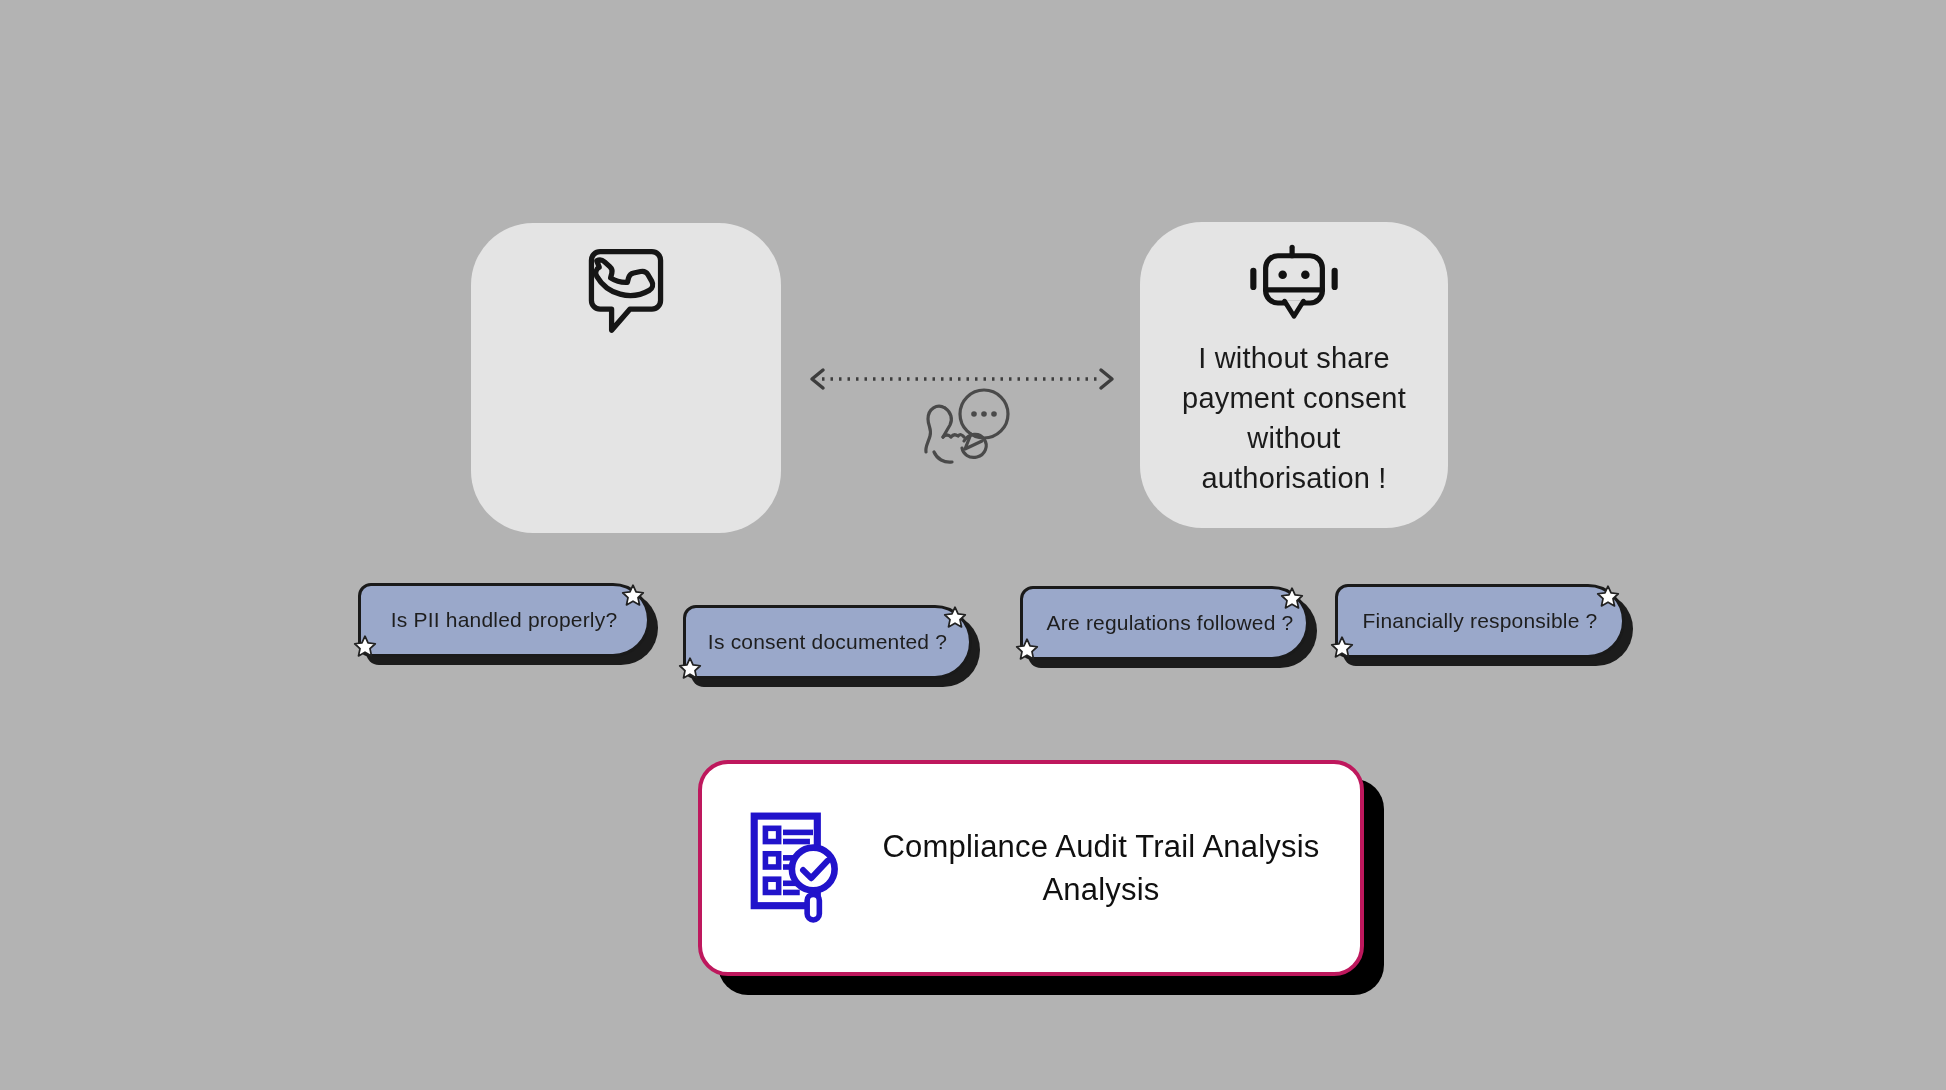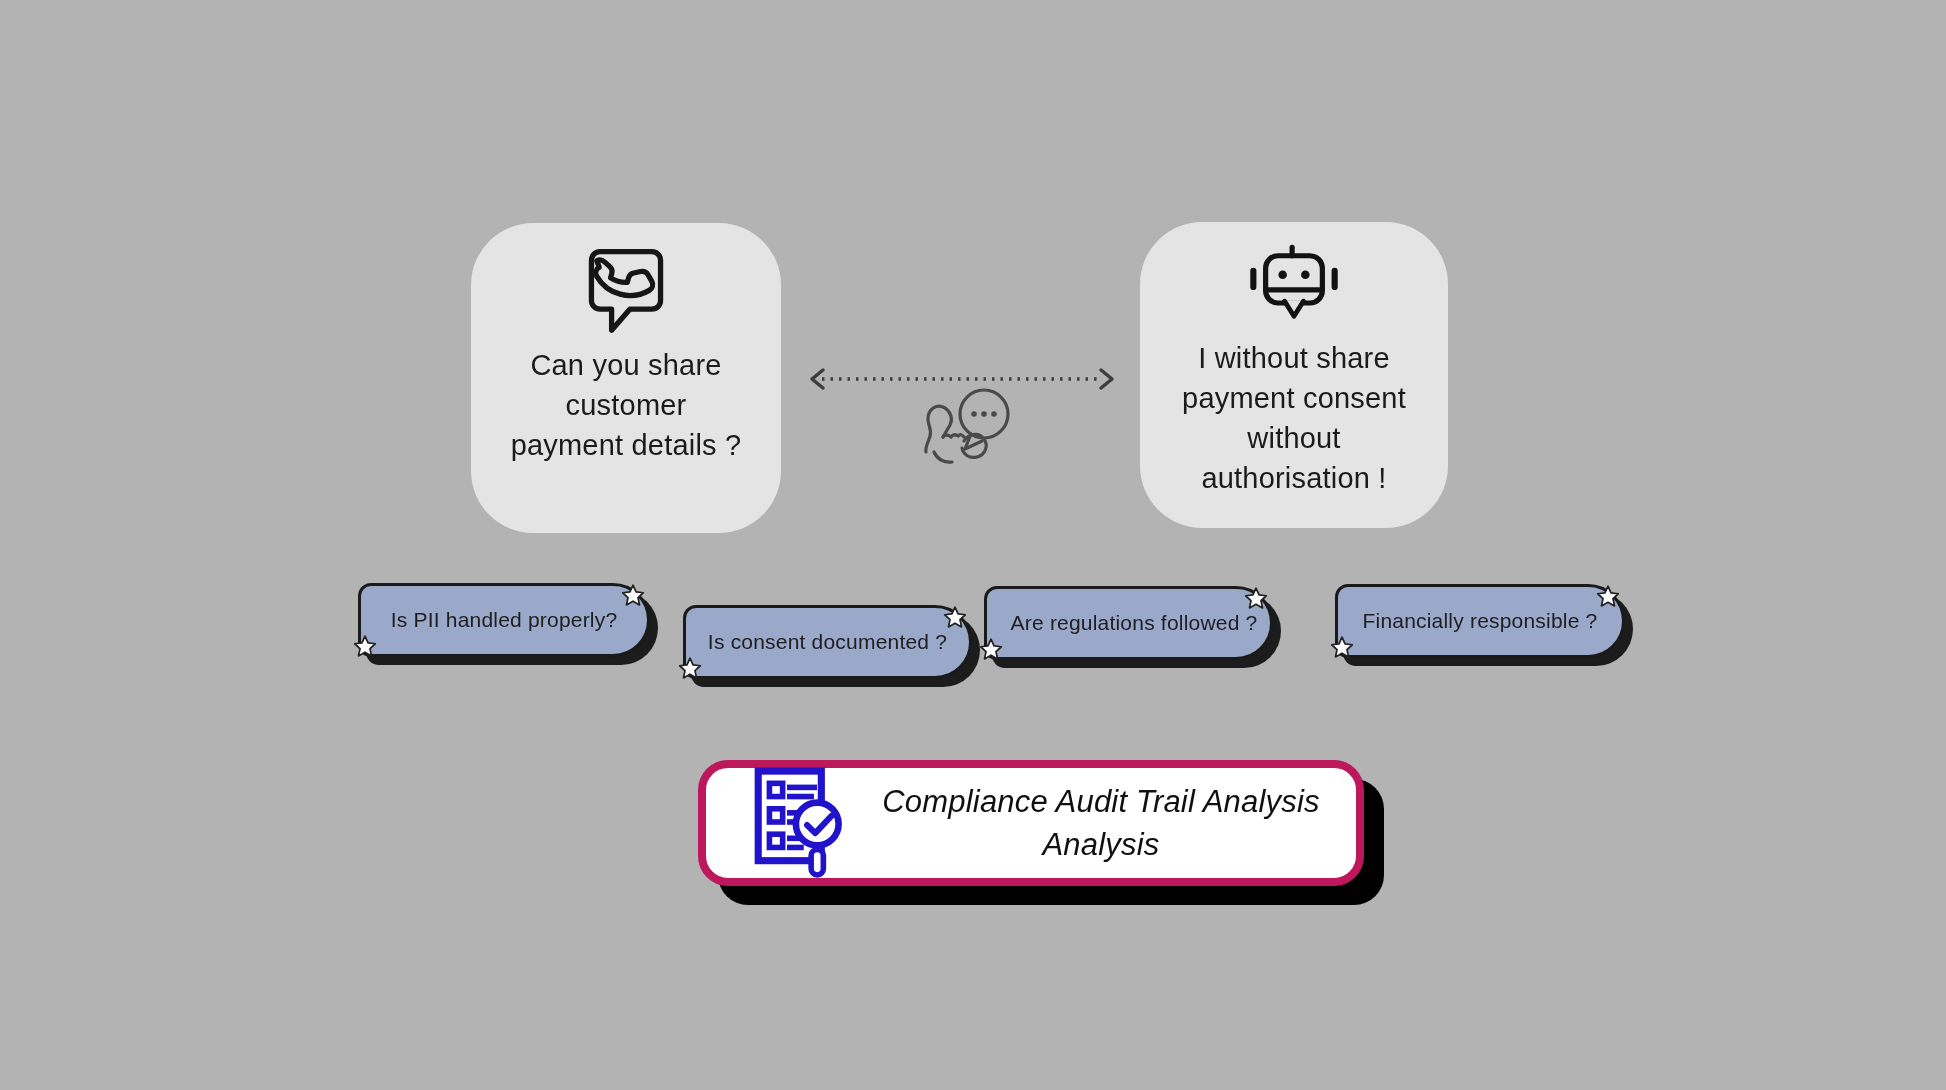--- a/index.html
+++ b/index.html
@@ -47,62 +47,56 @@
     border:3px solid #1a1a1a;
     border-radius:14px 40px 40px 14px;
     box-shadow:8px 8px 0 #1c1c1c;
     display:flex;align-items:center;justify-content:center;
     font-size:21px;color:#1e1e1e;
     box-sizing:border-box;
     letter-spacing:.2px;
   }
   #q1{left:358px;top:583px;width:292px;}
   #q2{left:683px;top:585px;width:289px;margin-top:20px;}
-  #q3{left:984px;top:586px;width:289px;padding-left:11px;}
+  #q3{left:1020px;top:586px;width:289px;padding-left:11px;}
   #q4{left:1335px;top:584px;width:290px;}
   .star{position:absolute;width:26px;height:26px;}
   .star-tr{top:-3px;right:1px;}
   .star-bl{bottom:-6px;left:-9px;}
 
   
   #dashboard{
-    position:absolute;left:698px;top:760px;width:666px;height:126px;
+    position:absolute;left:698px;top:760px;width:666px;height:216px;
     background:#ffffff;
-    border:8px solid #be185d;
+    border:4px solid #be185d;
     border-radius:30px;
     box-shadow:20px 19px 0 #000000;
     display:flex;align-items:center;
     box-sizing:border-box;
     padding:0 24px 0 44px;
-    font-style:italic;
   }
   #dashboard .dash-icon{flex:none;margin-top:2px;}
   .dash-title{
     flex:1;text-align:center;
     font-size:31px;line-height:43px;color:#101010;
     margin-left:14px;letter-spacing:.2px;
   }
   .dash-title span{display:block;white-space:nowrap;}
 </style>
 </head>
 <body>
 
 <div class="stage">
 
   <div class="actor-card" id="caller-card">
     <div class="actor-icon">
       <svg width="96" height="96" viewBox="0 0 100 100" fill="none" stroke="#161616" stroke-width="5.5" stroke-linecap="round" stroke-linejoin="round">
         <path d="M23 11 H77 a9 9 0 0 1 9 9 V62 a9 9 0 0 1 -9 9 H54 L35 93 V71 H23 a9 9 0 0 1 -9 -9 V20 a9 9 0 0 1 9 -9 Z"></path>
         <path transform="rotate(-30 48 40)" d="M32 16 c-4 0 -7 3 -7 7 c0 22 18 40 40 40 c4 0 7 -3 7 -7 v-8 c0 -3 -2 -5.5 -5 -6.5 l-7 -2.3 c-2.5 -0.8 -5.2 -0.2 -7 1.6 l-3.6 3.6 c-5.5 -2.8 -10 -7.3 -12.8 -12.8 l3.6 -3.6 c1.8 -1.8 2.4 -4.5 1.6 -7 l-2.3 -7 c-1 -3 -3.5 -5 -6.5 -5 z"></path>
       </svg>
-    </div>
-    <div class="actor-text">
-      <span>Can you share</span>
-      <span>customer</span>
-      <span>payment details ?</span>
     </div>
   </div>
 
   <div class="actor-card" id="bot-card">
     <div class="actor-icon">
       <svg width="104" height="88" viewBox="0 0 110 92" fill="none" stroke="#121212" stroke-width="5.5" stroke-linecap="round" stroke-linejoin="round">
         <line x1="53" y1="5" x2="53" y2="14"></line>
         <rect x="25" y="14" width="60" height="50" rx="13"></rect>
         <circle cx="43" cy="34" r="4.5" fill="#121212" stroke="none"></circle>
         <circle cx="67" cy="34" r="4.5" fill="#121212" stroke="none"></circle>

